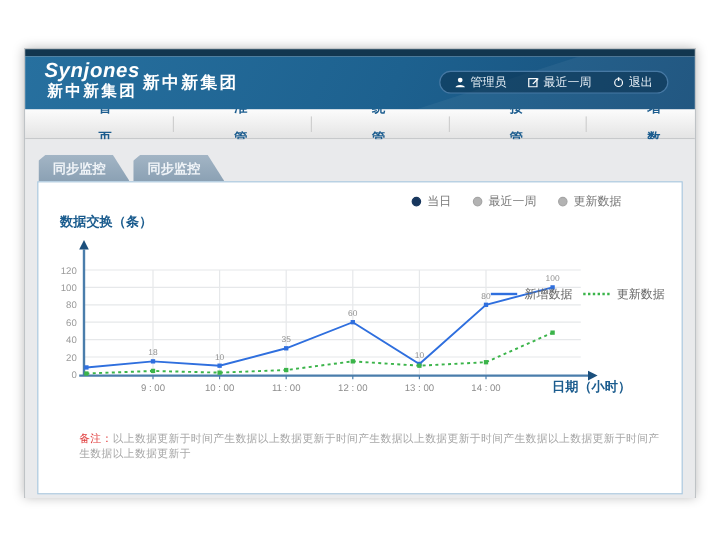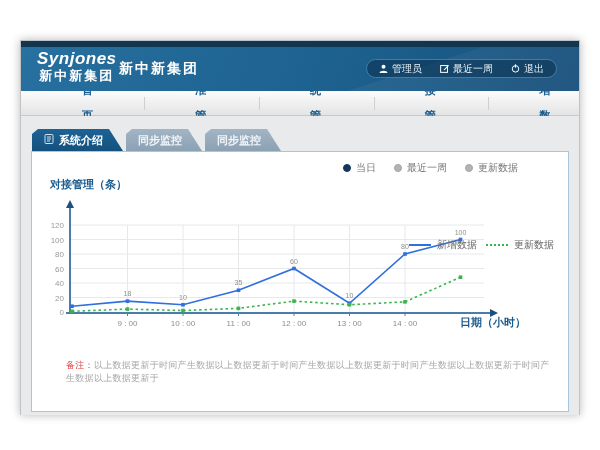--- a/index.html
+++ b/index.html
@@ -105,29 +105,20 @@
     <span class="nav-sep"></span>
     <span class="nav-item">系统管理</span>
     <span class="nav-sep"></span>
     <span class="nav-item">对接管理</span>
     <span class="nav-sep"></span>
     <span class="nav-item">新增数据</span>
   </div>
 
   <div class="content">
     <div class="tab-bar">
-      <div class="tab active">
-        <span><svg width="10" height="10" viewBox="0 0 10 10">
-              <rect x="1" y="0.5" width="8" height="9" rx="1" fill="none" stroke="#cfe0ee" stroke-width="1"></rect>
-              <line x1="3" y1="3" x2="7" y2="3" stroke="#cfe0ee"></line>
-              <line x1="3" y1="5" x2="7" y2="5" stroke="#cfe0ee"></line>
-              <line x1="3" y1="7" x2="6" y2="7" stroke="#cfe0ee"></line>
-            </svg></span>
-        <span>系统介绍</span>
-      </div>
       <div class="tab inactive">
         <span>同步监控</span>
       </div>
       <div class="tab inactive">
         <span>同步监控</span>
       </div>
     </div>
 
     <div class="panel">
       <div class="filters">
@@ -138,21 +129,21 @@
         <span class="filter">
           <span class="dot"></span>
           <span>最近一周</span>
         </span>
         <span class="filter">
           <span class="dot"></span>
           <span>更新数据</span>
         </span>
       </div>
 
-      <div class="y-title">对接管理（条）</div>
+      <div class="y-title">数据交换（条）</div>
 
       <svg id="chart" width="480" height="150" viewBox="0 0 480 150">
           <line x1="30" y1="105.5" x2="444" y2="105.5" stroke="#e6e8ea" stroke-width="1"></line>
           <line x1="30" y1="91" x2="444" y2="91" stroke="#e6e8ea" stroke-width="1"></line>
           <line x1="30" y1="76.5" x2="444" y2="76.5" stroke="#e6e8ea" stroke-width="1"></line>
           <line x1="30" y1="62" x2="444" y2="62" stroke="#e6e8ea" stroke-width="1"></line>
           <line x1="30" y1="47.5" x2="444" y2="47.5" stroke="#e6e8ea" stroke-width="1"></line>
           <line x1="30" y1="33" x2="444" y2="33" stroke="#e6e8ea" stroke-width="1"></line>
           <line x1="87.5" y1="33" x2="87.5" y2="120" stroke="#e6e8ea" stroke-width="1"></line>
           <line x1="143" y1="33" x2="143" y2="120" stroke="#e6e8ea" stroke-width="1"></line>

